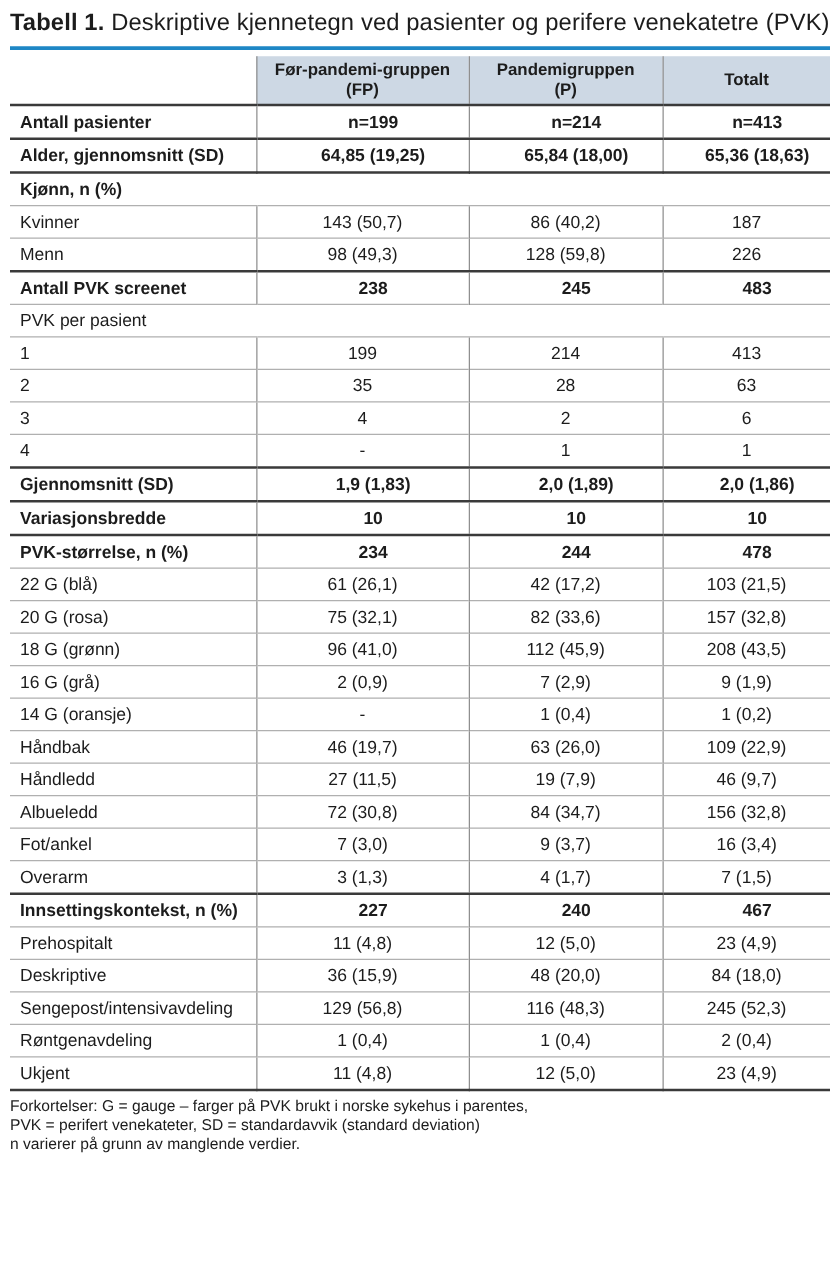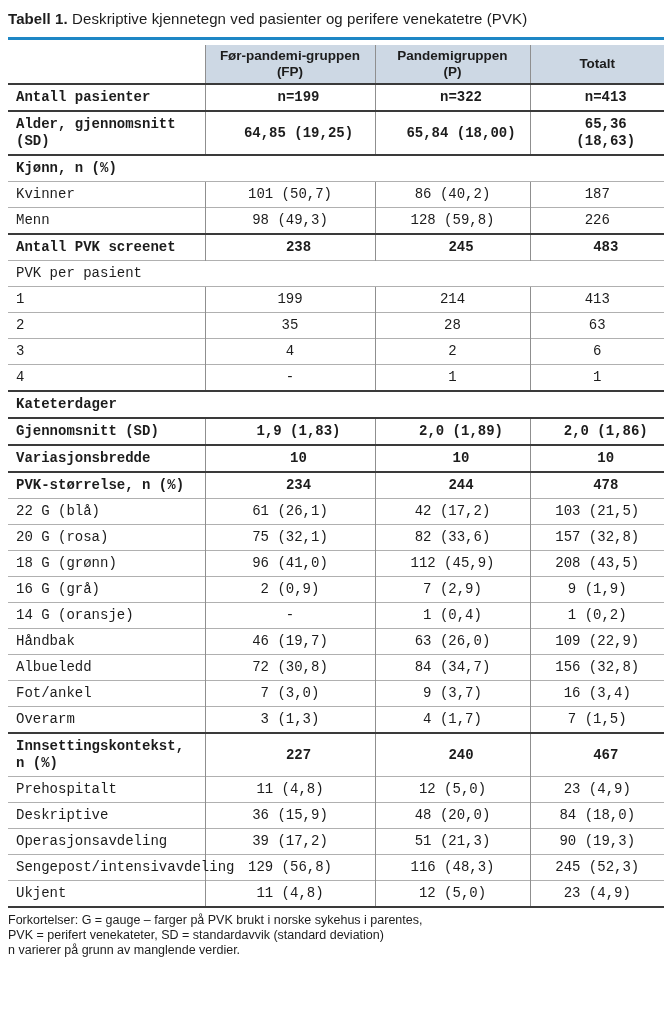--- a/index.html
+++ b/index.html
@@ -12,21 +12,21 @@
   }
   *{box-sizing:border-box;}
   html,body{margin:0;padding:0;}
   body{
     width:672px;height:1024px;background:#ffffff;
     font-family:"Liberation Sans","DejaVu Sans",sans-serif;
     color:var(--ink);overflow:hidden;
   }
   .page{padding:8px 8px 0 8px;width:672px;}
   .title{
-    font-size:15px;line-height:18px;margin:2px 0 9px 0;
+    font-size:19px;line-height:18px;margin:2px 0 9px 0;
     letter-spacing:0.1px;
   }
   .title .t-prefix{font-weight:bold;}
   .accent-rule{height:3px;background:var(--accent);width:656px;}
   .rule-top{margin-bottom:5px;}
   table.pvk{
     border-collapse:collapse;table-layout:fixed;width:656px;
     font-size:14px;color:var(--ink);
   }
   table.pvk thead th{
@@ -41,21 +41,21 @@
   table.pvk thead th + th{border-left:1px solid var(--vert);}
   table.pvk td{
     padding:4px 8px;line-height:17px;vertical-align:middle;
   }
   table.pvk td.lbl{text-align:left;padding-left:8px;}
   table.pvk td.val{text-align:center;border-left:1px solid var(--vert);}
   tr.dark-top td{border-top:2px solid var(--dark);}
   tr.light-top td{border-top:1px solid var(--light);}
   tr.r-bold td{font-weight:bold;padding-left:25px;}
   td.indent{padding-left:20px;}
-  tbody{border-bottom:2px solid var(--dark);font-family:Liberation Mono, monospace;}
+  tbody{border-bottom:2px solid var(--dark);}
   .footnote{
     margin-top:5px;font-size:12.5px;line-height:15px;color:var(--ink);
     width:656px;
   }
   .footnote .fn-line{display:block;}
 </style>
 </head>
 <body>
 
 <div class="page">
@@ -80,35 +80,35 @@
 (FP)</th>
         <th>Pandemigruppen
 (P)</th>
         <th>Totalt</th>
       </tr>
     </thead>
     <tbody id="table-body">
         <tr class="dark-top r-bold">
           <td class="lbl">Antall pasienter</td>
           <td class="val">n=199</td>
-          <td class="val">n=322</td>
+          <td class="val">n=214</td>
           <td class="val">n=413</td>
         </tr>
         <tr class="dark-top r-bold">
           <td class="lbl">Alder, gjennomsnitt (SD)</td>
           <td class="val">64,85 (19,25)</td>
           <td class="val">65,84 (18,00)</td>
           <td class="val">65,36 (18,63)</td>
         </tr>
         <tr class="dark-top r-bold">
           <td class="lbl" colspan="4">Kjønn, n (%)</td>
         </tr>
         <tr class="light-top">
           <td class="lbl indent">Kvinner</td>
-          <td class="val">101 (50,7)</td>
+          <td class="val">143 (50,7)</td>
           <td class="val">86 (40,2)</td>
           <td class="val">187</td>
         </tr>
         <tr class="light-top">
           <td class="lbl indent">Menn</td>
           <td class="val">98 (49,3)</td>
           <td class="val">128 (59,8)</td>
           <td class="val">226</td>
         </tr>
         <tr class="dark-top r-bold">
@@ -138,23 +138,20 @@
           <td class="val">2</td>
           <td class="val">6</td>
         </tr>
         <tr class="light-top">
           <td class="lbl indent">4</td>
           <td class="val">-</td>
           <td class="val">1</td>
           <td class="val">1</td>
         </tr>
         <tr class="dark-top r-bold">
-          <td class="lbl" colspan="4">Kateterdager</td>
-        </tr>
-        <tr class="dark-top r-bold">
           <td class="lbl">Gjennomsnitt (SD)</td>
           <td class="val">1,9 (1,83)</td>
           <td class="val">2,0 (1,89)</td>
           <td class="val">2,0 (1,86)</td>
         </tr>
         <tr class="dark-top r-bold">
           <td class="lbl">Variasjonsbredde</td>
           <td class="val">10</td>
           <td class="val">10</td>
           <td class="val">10</td>
@@ -195,20 +192,26 @@
           <td class="val">1 (0,4)</td>
           <td class="val">1 (0,2)</td>
         </tr>
         <tr class="light-top">
           <td class="lbl indent">Håndbak</td>
           <td class="val">46 (19,7)</td>
           <td class="val">63 (26,0)</td>
           <td class="val">109 (22,9)</td>
         </tr>
         <tr class="light-top">
+          <td class="lbl indent">Håndledd</td>
+          <td class="val">27 (11,5)</td>
+          <td class="val">19 (7,9)</td>
+          <td class="val">46 (9,7)</td>
+        </tr>
+        <tr class="light-top">
           <td class="lbl indent">Albueledd</td>
           <td class="val">72 (30,8)</td>
           <td class="val">84 (34,7)</td>
           <td class="val">156 (32,8)</td>
         </tr>
         <tr class="light-top">
           <td class="lbl indent">Fot/ankel</td>
           <td class="val">7 (3,0)</td>
           <td class="val">9 (3,7)</td>
           <td class="val">16 (3,4)</td>
@@ -231,30 +234,30 @@
           <td class="val">12 (5,0)</td>
           <td class="val">23 (4,9)</td>
         </tr>
         <tr class="light-top">
           <td class="lbl indent">Deskriptive</td>
           <td class="val">36 (15,9)</td>
           <td class="val">48 (20,0)</td>
           <td class="val">84 (18,0)</td>
         </tr>
         <tr class="light-top">
-          <td class="lbl indent">Operasjonsavdeling</td>
-          <td class="val">39 (17,2)</td>
-          <td class="val">51 (21,3)</td>
-          <td class="val">90 (19,3)</td>
-        </tr>
-        <tr class="light-top">
           <td class="lbl indent">Sengepost/intensivavdeling</td>
           <td class="val">129 (56,8)</td>
           <td class="val">116 (48,3)</td>
           <td class="val">245 (52,3)</td>
+        </tr>
+        <tr class="light-top">
+          <td class="lbl indent">Røntgenavdeling</td>
+          <td class="val">1 (0,4)</td>
+          <td class="val">1 (0,4)</td>
+          <td class="val">2 (0,4)</td>
         </tr>
         <tr class="light-top">
           <td class="lbl indent">Ukjent</td>
           <td class="val">11 (4,8)</td>
           <td class="val">12 (5,0)</td>
           <td class="val">23 (4,9)</td>
         </tr>
       </tbody>
   </table>
 

